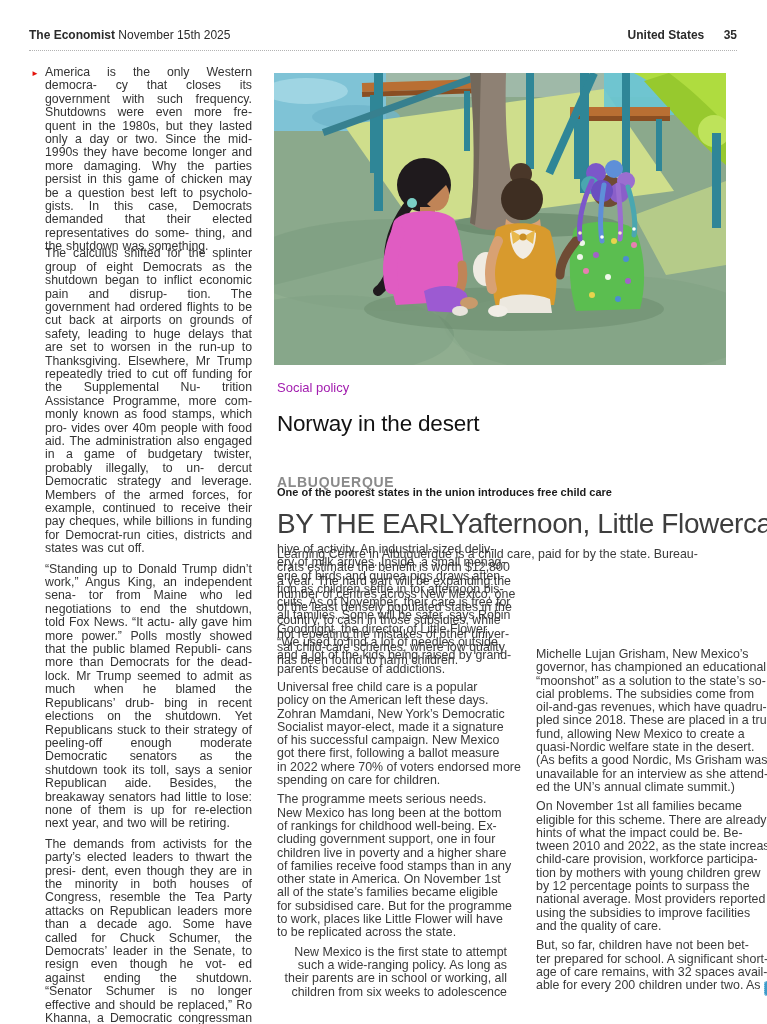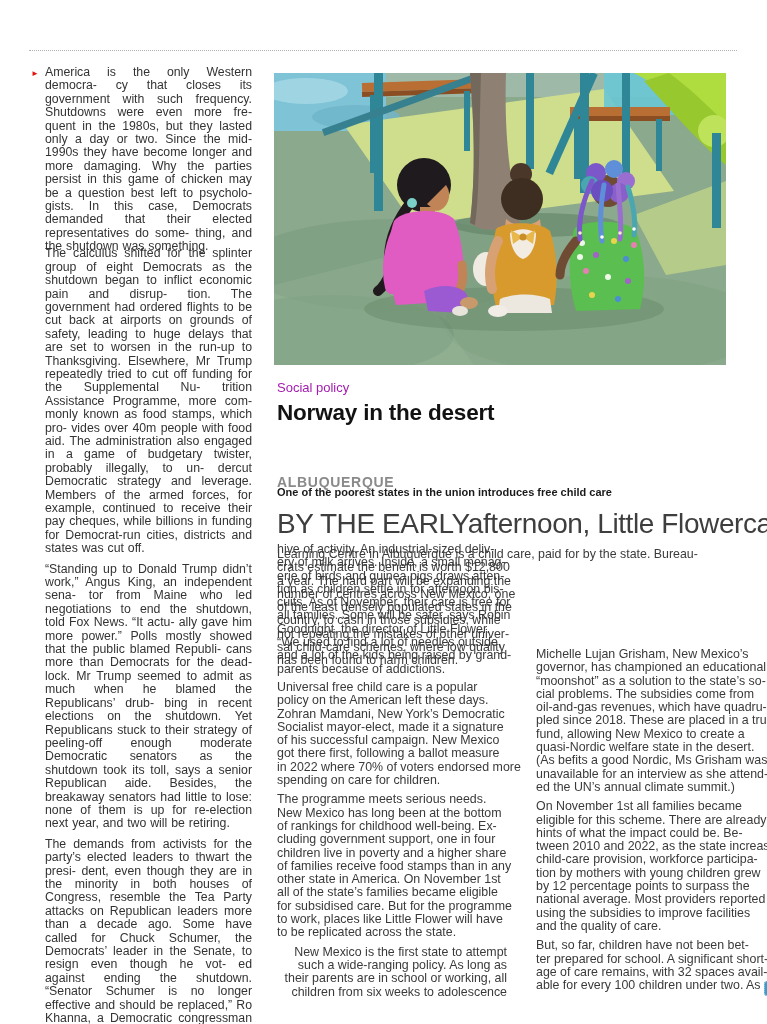--- a/index.html
+++ b/index.html
@@ -21,21 +21,21 @@
     position:absolute;left:45px;top:66px;width:223px;
     font-size:12.3px;line-height:13.4px;text-align:justify;color:#333;
     word-spacing:0.5px;
   }
   .leftcol p{margin:0 16px 7px 0;}
   .leftcol p.overlap-prev{margin-top:-13.4px;}
   
   .photo{position:absolute;left:274px;top:73px;width:452px;height:292px;overflow:hidden;}
   
   .kicker{position:absolute;left:277px;top:380px;font-size:13px;font-weight:normal;color:#a21caf;}
-  .headline{position:absolute;left:277px;top:400px;font-size:22.5px;font-weight:bold;color:#121212;letter-spacing:-0.2px;}
+  .headline{position:absolute;left:277px;top:411px;font-size:22.5px;font-weight:normal;color:#121212;letter-spacing:-0.2px;}
   .dateline{position:absolute;left:277px;top:474px;font-size:14px;font-weight:bold;color:#8a8a8a;letter-spacing:0.7px;}
   .standfirst{position:absolute;left:277px;top:486px;font-size:11px;font-weight:bold;color:#1a1a1a;}
   .lede{
     position:absolute;left:277px;top:508px;width:490px;height:36px;
     font-size:28px;font-weight:400;color:#3e3e3e;letter-spacing:-0.4px;
     white-space:nowrap;overflow:hidden;
   }
   
   .messy{position:absolute;left:277px;top:543px;width:470px;height:138px;}
   .messy .layer{
@@ -53,20 +53,30 @@
     display:inline-block;width:16px;height:13px;margin-left:3px;vertical-align:-2px;
     background:#3E9BC9;border:1px dotted #a6d8ef;border-radius:3px;
     color:#fff;font-size:10px;line-height:12px;text-align:center;font-weight:bold;
   }
 </style>
 </head>
 <body>
 
 <div class="page">
 
+  <div class="hdr">
+    <div class="hdr-left">
+      <span class="bold">The Economist</span>
+      <span>November 15th 2025</span>
+    </div>
+    <div class="hdr-right">
+      <span class="bold">United States</span>
+      <span class="bold pageno">35</span>
+    </div>
+  </div>
   <div class="hdr-rule"></div>
 
   <span class="pmarker">►</span>
   <div class="leftcol">
     <p>America is the only Western democra- cy that closes its government with such frequency. Shutdowns were even more fre- quent in the 1980s, but they lasted only a day or two. Since the mid-1990s they have become longer and more damaging. Why the parties persist in this game of chicken may be a question best left to psycholo- gists. In this case, Democrats demanded that their elected representatives do some- thing, and the shutdown was something.</p>
     <p class="overlap-prev">The calculus shifted for the splinter group of eight Democrats as the shutdown began to inflict economic pain and disrup- tion. The government had ordered flights to be cut back at airports on grounds of safety, leading to huge delays that are set to worsen in the run-up to Thanksgiving. Elsewhere, Mr Trump repeatedly tried to cut off funding for the Supplemental Nu- trition Assistance Programme, more com- monly known as food stamps, which pro- vides over 40m people with food aid. The administration also engaged in a game of budgetary twister, probably illegally, to un- dercut Democratic strategy and leverage. Members of the armed forces, for example, continued to receive their pay cheques, while billions in funding for Democrat-run cities, districts and states was cut off.</p>
     <p>“Standing up to Donald Trump didn’t work,” Angus King, an independent sena- tor from Maine who led negotiations to end the shutdown, told Fox News. “It actu- ally gave him more power.” Polls mostly showed that the public blamed Republi- cans more than Democrats for the dead- lock. Mr Trump seemed to admit as much when he blamed the Republicans’ drub- bing in recent elections on the shutdown. Yet Republicans stuck to their strategy of peeling-off enough moderate Democratic senators as the shutdown took its toll, says a senior Republican aide. Besides, the breakaway senators had little to lose: none of them is up for re-election next year, and two will be retiring.</p>
     <p>The demands from activists for the party’s elected leaders to thwart the presi- dent, even though they are in the minority in both houses of Congress, resemble the Tea Party attacks on Republican leaders more than a decade ago. Some have called for Chuck Schumer, the Democrats’ leader in the Senate, to resign even though he vot- ed against ending the shutdown. “Senator Schumer is no longer effective and should be replaced,” Ro Khanna, a Democratic congressman from California, posted on social media. Some moderates have voiced their revulsion at the capitulation, too. “Pa- thetic” was how Gavin Newsom, the gover- nor of California, described it.</p>
     <p><span>For now, Mr Schumer seems to main- tain the support of most of his caucus. But, once again, it seems that before they can battle the president, Democrats are con- demned to fight one another.</span></p>
   </div>
@@ -278,16 +288,16 @@
 tween 2010 and 2022, as the state increased
 child-care provision, workforce participa-
 tion by mothers with young children grew
 by 12 percentage points to surpass the
 national average. Most providers reported
 using the subsidies to improve facilities
 and the quality of care.</p>
     <p><span>But, so far, children have not been bet-
 ter prepared for school. A significant short-
 age of care remains, with 32 spaces avail-
-able for every 100 children under two. As</span><span class="jump"><span>»</span></span></p>
+able for every 200 children under two. As</span><span class="jump"><span>»</span></span></p>
   </div>
 
 </div>
 
 </body></html>

